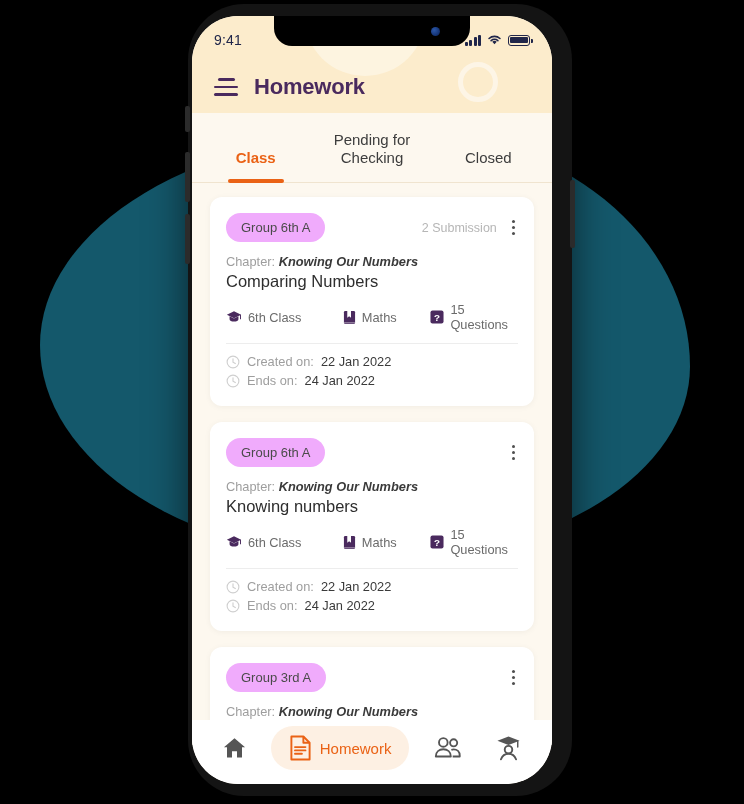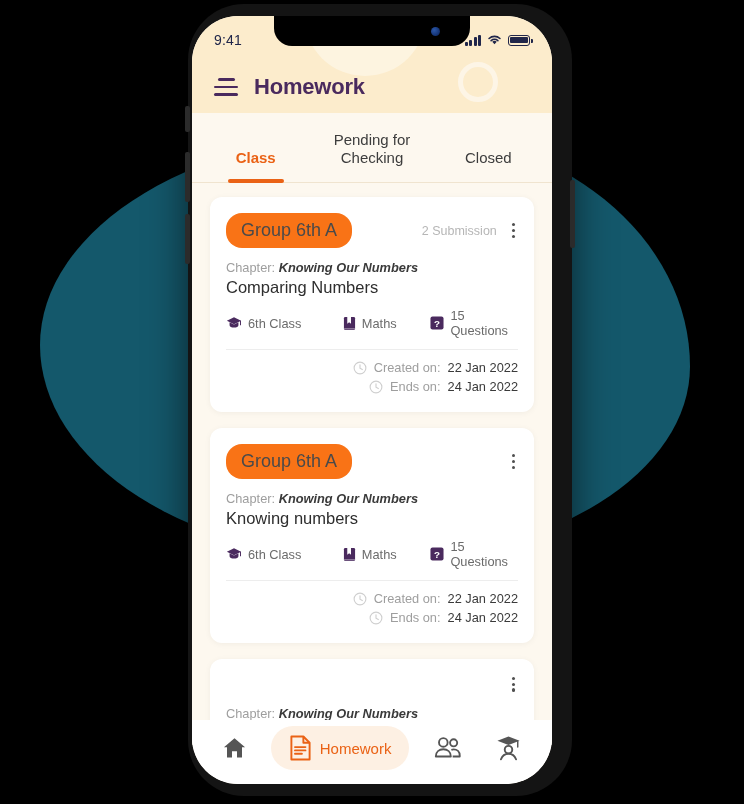--- a/index.html
+++ b/index.html
@@ -229,23 +229,23 @@
     padding: 16px 16px 14px 16px;
     margin-bottom: 16px;
     box-shadow: 0 1px 6px rgba(0,0,0,0.05);
   }
   .card-top {
     display: flex;
     align-items: center;
     margin-bottom: 12px;
   }
   .group-pill {
-    background: #f97316;
+    background: #f0abfc;
     color: #4a4a4a;
-    font-size: 18px;
+    font-size: 13px;
     padding: 7px 15px;
     border-radius: 16px;
   }
   .submission {
     margin-left: auto;
     font-size: 12.5px;
     color: #b6b6b6;
   }
   .kebab {
     margin-left: 12px;
@@ -263,21 +263,21 @@
 
   .meta-row { display: flex; align-items: center; margin-bottom: 11px; }
   .meta { display: flex; align-items: center; gap: 6px; font-size: 12.8px; color: #6b6b6b; }
   .meta.c1 { width: 40%; }
   .meta.c2 { width: 30%; }
   .meta.c3 { width: 30%; justify-content: flex-end; }
   .meta svg { display: block; flex: none; }
 
   .divider { height: 1px; background: #ededed; margin: 0 0 10px 0; }
 
-  .date-line { display: flex; align-items: center; gap: 7px; font-size: 12.8px; color: #9e9e9e; margin-bottom: 4px; justify-content: flex-end; }
+  .date-line { display: flex; align-items: center; gap: 7px; font-size: 12.8px; color: #9e9e9e; margin-bottom: 4px; }
   .date-line b { color: #3a3a3a; font-weight: normal; }
   .clock-icon { flex: none; }
 
   
   .bottomnav {
     position: absolute;
     left: 0; right: 0; bottom: 0;
     height: 64px;
     background: #ffffff;
     display: flex;
@@ -467,20 +467,21 @@
           <circle cx="7.5" cy="7.5" r="6.3" fill="none" stroke="#cfcfcf" stroke-width="1.2"></circle>
           <path d="M7.5 4.1 V7.7 L10 9.2" fill="none" stroke="#cfcfcf" stroke-width="1.2" stroke-linecap="round"></path>
         </svg>
         <span>Ends on:</span>
         <b>24 Jan 2022</b>
       </div>
     </div>
 
     <div class="card">
       <div class="card-top">
+        <div class="group-pill">Group 3rd A</div>
         <div class="submission"></div>
         <div class="kebab">
             <i></i>
             <i></i>
             <i></i>
           </div>
       </div>
       <div class="chapter">
         <span>Chapter:</span>
         <b>Knowing Our Numbers</b>

